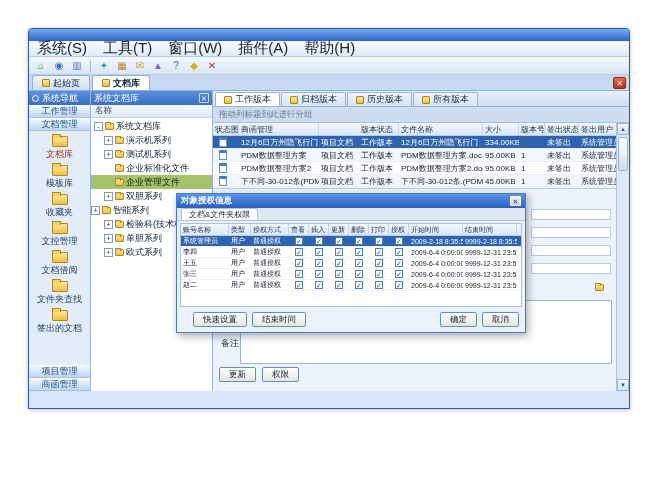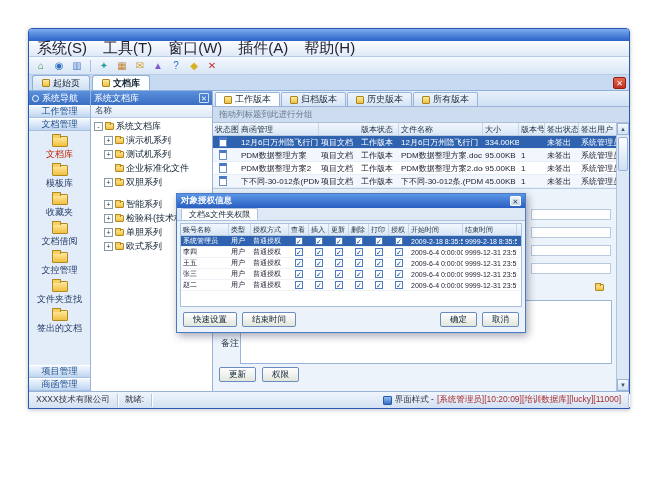--- a/index.html
+++ b/index.html
@@ -134,21 +134,21 @@
   .dthead{display:flex;height:12px;background:linear-gradient(#f2f7fd,#d8e6f6);
     border-bottom:1px solid #b8cce4;font-size:7px;color:#234;}
   .dth{border-right:1px solid #c6d6ea;display:flex;align-items:center;padding-left:2px;
     overflow:hidden;white-space:nowrap;flex:0 0 auto;}
   .dtr{display:flex;height:11px;font-size:7px;color:#223;border-bottom:1px solid #eef2f8;cursor:pointer;}
   .dtr.selected{background:#2f63b0;color:#fff;}
   .dtd{display:flex;align-items:center;padding-left:2px;overflow:hidden;white-space:nowrap;flex:0 0 auto;}
   .dtd.center{justify-content:center;padding-left:0;}
   .cb{width:8px;height:8px;border:1px solid #4a7ac0;background:#fff;color:#1a4a9a;
     font-size:7px;line-height:7px;text-align:center;cursor:pointer;}
-  .dlg-footer{margin-top:auto;display:flex;align-items:center;padding:3px 6px 5px 6px;}
+  .dlg-footer{margin-top:auto;display:flex;align-items:center;padding:3px 6px 5px 16px;}
   .grp{display:flex;gap:5px;}
   .btn{height:15px;padding:0 9px;font-size:8.5px;color:#123;display:flex;align-items:center;
     background:linear-gradient(#ffffff,#e2e6dc);border:1px solid #6a8ac0;border-radius:2px;cursor:pointer;}
 </style>
 </head>
 <body>
 
 <div class="window">
   <div class="titlebar"></div>
 
@@ -202,25 +202,25 @@
           <div class="sb-item">
             <span class="folder-ico"></span>
             <span class="sb-label">模板库</span>
           </div>
           <div class="sb-item">
             <span class="folder-ico"></span>
             <span class="sb-label">收藏夹</span>
           </div>
           <div class="sb-item">
             <span class="folder-ico"></span>
+            <span class="sb-label">文控管理</span>
+          </div>
+          <div class="sb-item">
+            <span class="folder-ico"></span>
             <span class="sb-label">文档借阅</span>
-          </div>
-          <div class="sb-item">
-            <span class="folder-ico"></span>
-            <span class="sb-label">文控管理</span>
           </div>
           <div class="sb-item">
             <span class="folder-ico"></span>
             <span class="sb-label">文件夹查找</span>
           </div>
           <div class="sb-item">
             <span class="folder-ico"></span>
             <span class="sb-label">签出的文档</span>
           </div>
         </div>
@@ -248,26 +248,31 @@
           <div class="tree-item" style="padding-left: 13px;">
             <span class="expander">+</span>
             <span class="folder-ico small"></span>
             <span class="tree-label">测试机系列</span>
           </div>
           <div class="tree-item" style="padding-left: 13px;">
             <span class="expander-space"></span>
             <span class="folder-ico small"></span>
             <span class="tree-label">企业标准化文件</span>
           </div>
+          <div class="tree-item selected" style="padding-left: 13px;">
+            <span class="expander-space"></span>
+            <span class="folder-ico small"></span>
+            <span class="tree-label">企业管理文件</span>
+          </div>
           <div class="tree-item" style="padding-left: 13px;">
             <span class="expander">+</span>
             <span class="folder-ico small"></span>
             <span class="tree-label">双胆系列</span>
           </div>
-          <div class="tree-item" style="padding-left: 13px; margin-top: 8px;">
+          <div class="tree-item" style="">
             <span class="expander">+</span>
             <span class="folder-ico small"></span>
             <span class="tree-label">智能系列</span>
           </div>
           <div class="tree-item" style="padding-left: 13px;">
             <span class="expander">+</span>
             <span class="folder-ico small"></span>
             <span class="tree-label">检验科(技术标准)</span>
           </div>
           <div class="tree-item" style="padding-left: 13px;">
@@ -384,30 +389,20 @@
           </div>
       </div>
       <div class="vscroll">
         <div class="vs-btn">▲</div>
         <div class="vs-thumb"></div>
         <div class="vs-btn bottom">▼</div>
       </div>
     </div>
   </div>
 
-  <div class="statusbar">
-    <div class="sseg">XXXX技术有限公司</div>
-    <div class="sseg">就绪:</div>
-    <div class="sfill"></div>
-    <div class="sseg">
-      <span class="st-ico"></span>
-      <span>界面样式 -</span>
-      <span class="session">[系统管理员][10:20:09][培训数据库][lucky][11000]</span>
-    </div>
-  </div>
 </div>
 
 <div class="dialog">
   <div class="dlg-title">
     <span>对象授权信息</span>
     <span class="dlg-close">✕</span>
   </div>
   <div class="dlg-tabs">
     <div class="dlg-tab">文档&amp;文件夹权限</div>
   </div>

